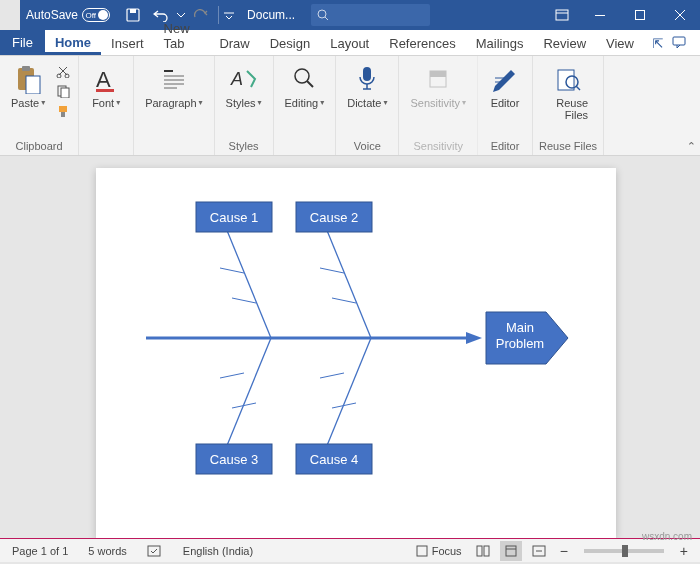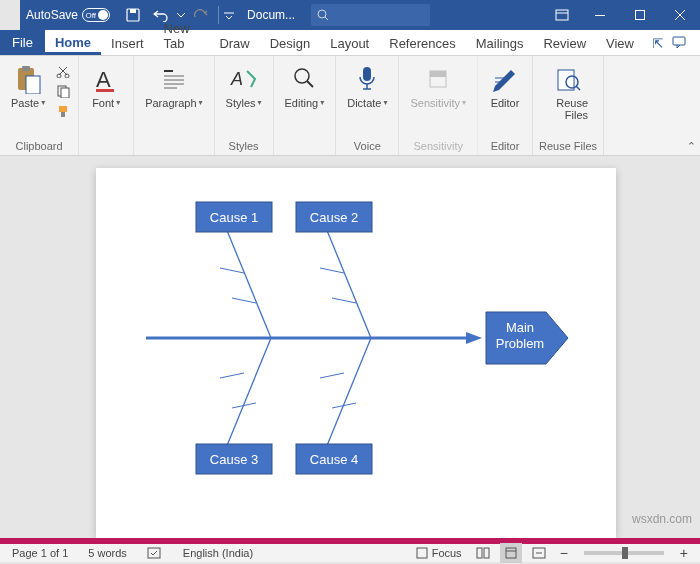--- a/index.html
+++ b/index.html
@@ -39,28 +39,28 @@
 .bigbtn .caret { font-size: 8px; color: #666; }
 .smallcol { display: flex; flex-direction: column; gap: 2px; padding-top: 2px; }
 .smallbtn { width: 18px; height: 18px; display: flex; align-items: center; justify-content: center; cursor: pointer; border: 1px solid transparent; }
 .collapse { position: absolute; right: 4px; bottom: 2px; font-size: 11px; color: #666; cursor: pointer; }
 
 
 .docarea { height: 382px; background: #e6e6e6; display: flex; justify-content: center; padding-top: 12px; overflow: hidden; margin-left: 12px; }
 .page { width: 520px; height: 370px; background: #fff; box-shadow: 0 2px 8px rgba(0,0,0,0.2); position: relative; }
 
 
-.statusbar { height: 24px; background: #f3f3f3; border-top: 6px solid #be185d; display: flex; align-items: center; font-size: 11px; color: #444; padding: 0 8px; gap: 12px; }
+.statusbar { height: 24px; background: #f3f3f3; border-top: 1px solid #be185d; display: flex; align-items: center; font-size: 11px; color: #444; padding: 0 8px; gap: 12px; }
 .statusbar .right { margin-left: auto; display: flex; align-items: center; gap: 6px; }
 .status-btn { padding: 2px 4px; display: flex; align-items: center; gap: 4px; cursor: pointer; }
 .viewbtn { width: 22px; height: 20px; display: flex; align-items: center; justify-content: center; cursor: pointer; }
 .viewbtn.active { background: #d0d0d0; }
 .zoom-slider { width: 80px; height: 4px; background: #c8c8c8; position: relative; margin: 0 6px; }
 .zoom-slider .thumb { position: absolute; left: 38px; top: -4px; width: 6px; height: 12px; background: #666; }
-.watermark { position: absolute; right: 8px; bottom: 38px; font-size: 12px; color: #999; }
+.watermark { position: absolute; right: 8px; bottom: 22px; font-size: 10px; color: #999; }
 
 svg { display: block; }
 </style>
 </head>
 <body>
 
 <div class="titlebar">
   <div class="autosave">
     <span>AutoSave</span>
     <span class="toggle">

